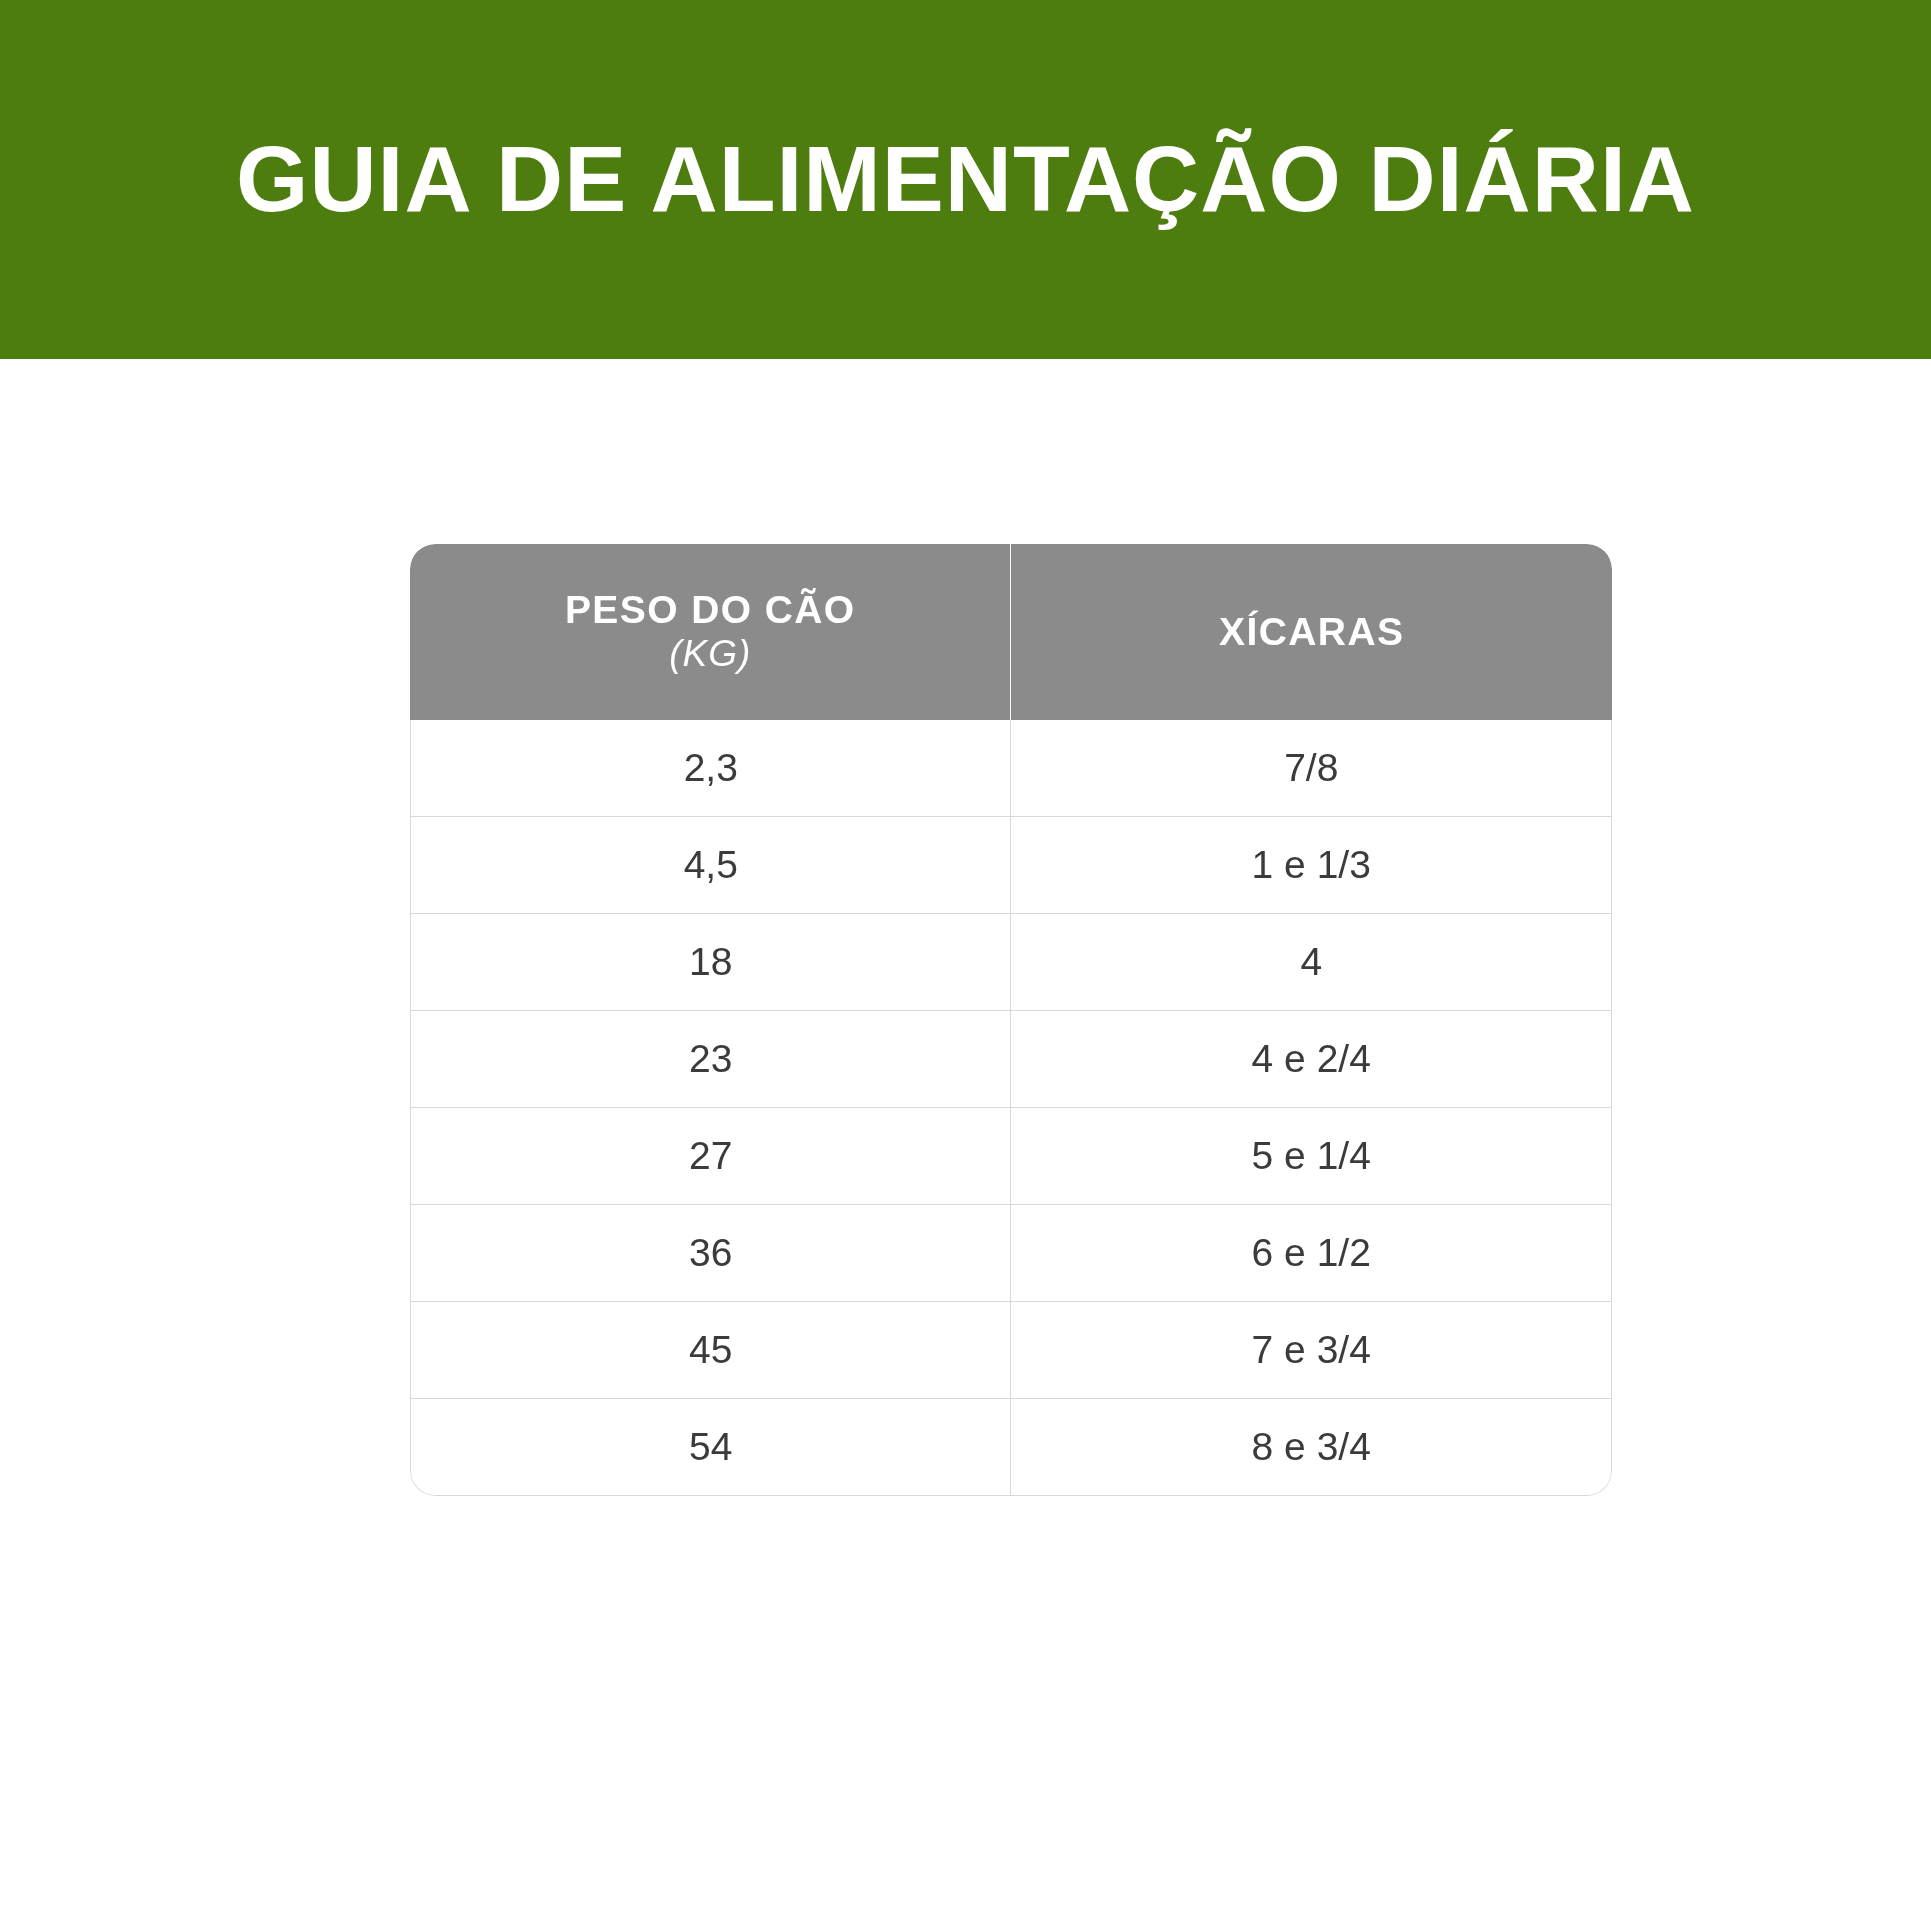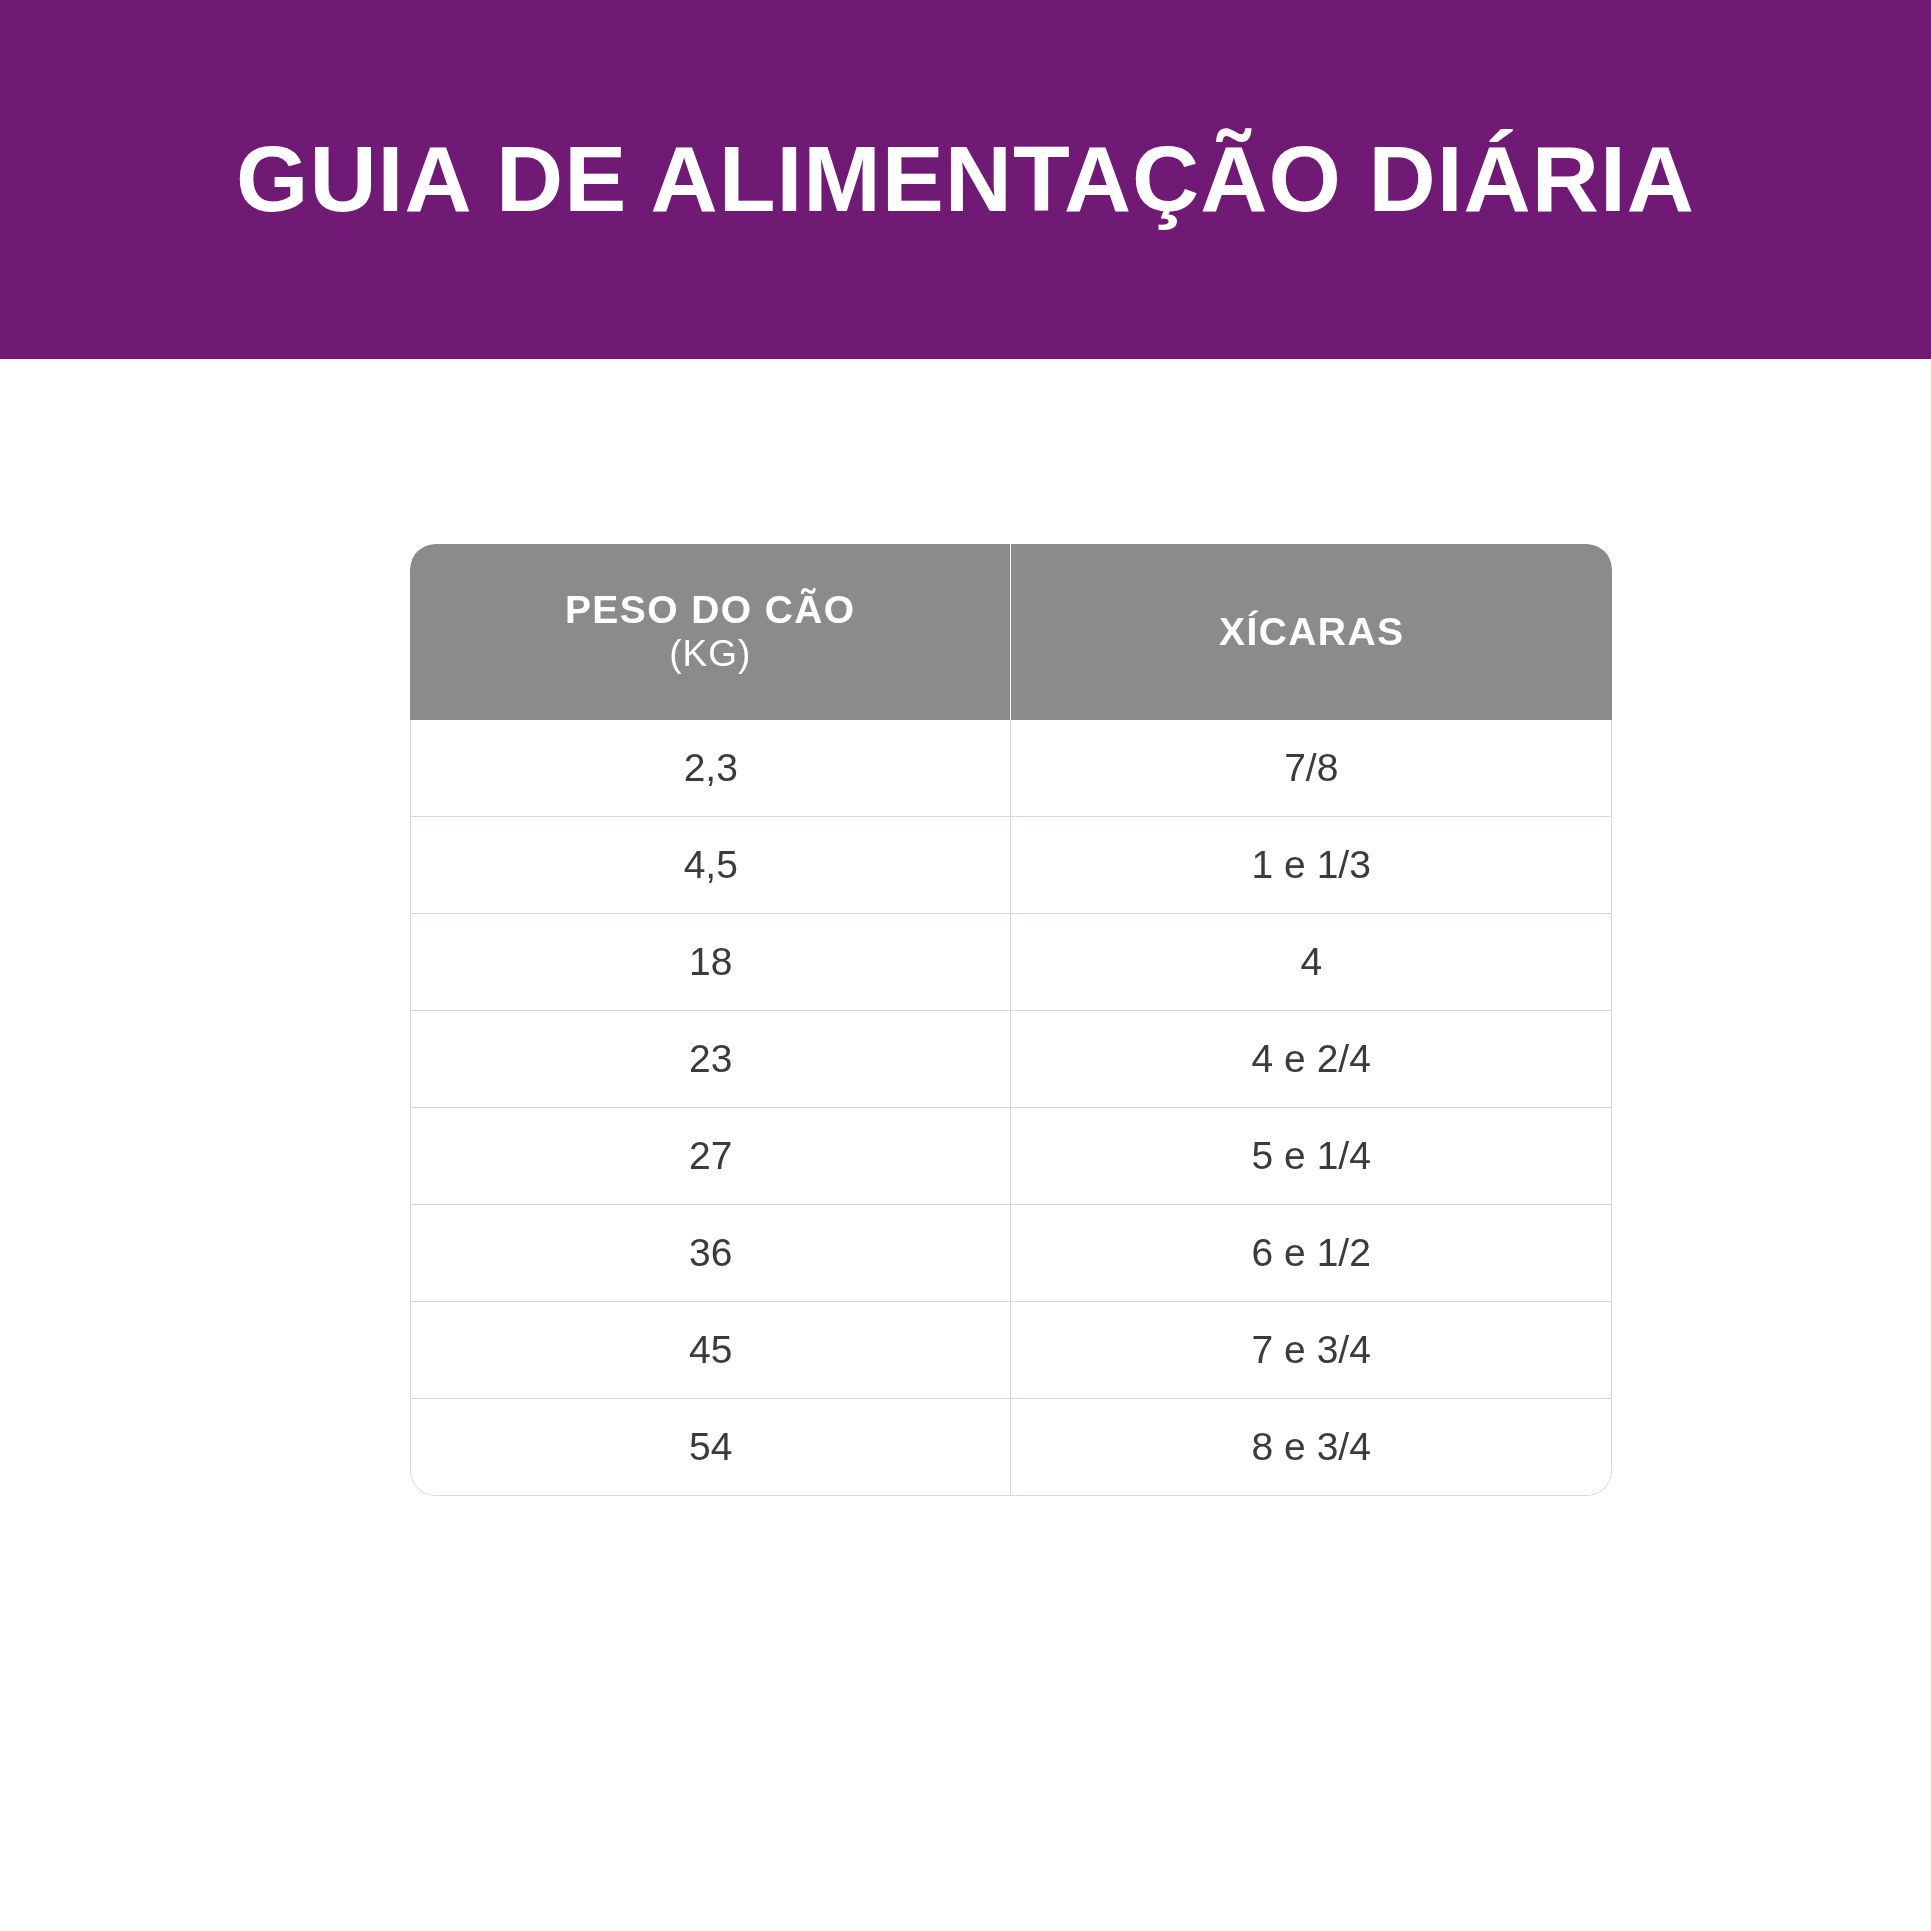--- a/index.html
+++ b/index.html
@@ -21,21 +21,21 @@
     background: #ffffff;
   }
 
   
   .header-banner {
     position: absolute;
     left: 0;
     top: 0;
     width: 1931px;
     height: 359px;
-    background: #701a75;
+    background: #4d7c0f;
     display: flex;
     align-items: center;
     justify-content: center;
   }
   .header-title {
     color: #ffffff;
     font-size: 93px;
     font-weight: bold;
     letter-spacing: 1px;
     line-height: 1.05;
@@ -92,20 +92,21 @@
     letter-spacing: 1.4px;
     line-height: 1.12;
   }
   .head-line2 {
     display: block;
     font-size: 37px;
     font-weight: normal;
     letter-spacing: 1px;
     line-height: 1.2;
     color: #ffffff;
+    font-style: italic;
   }
   .head-single {
     display: block;
     font-size: 39px;
     font-weight: bold;
     letter-spacing: 1.4px;
   }
 
   
   tbody td {

